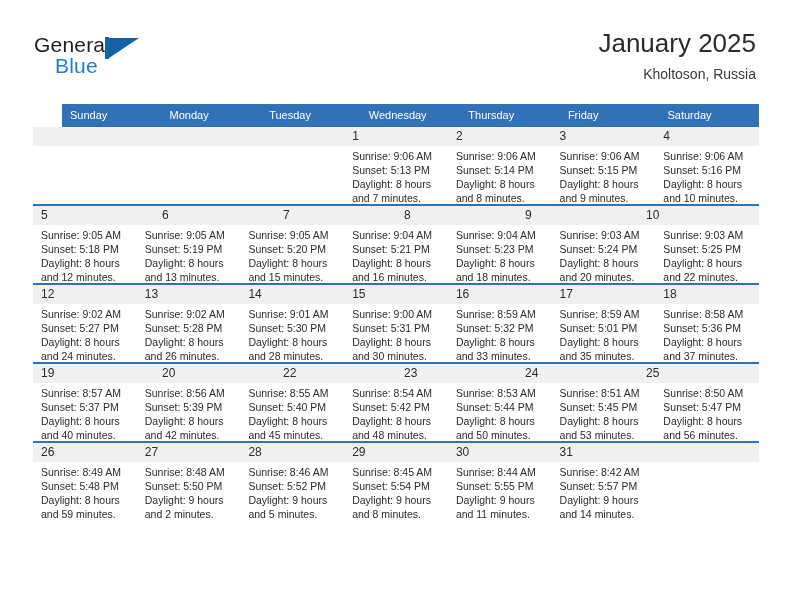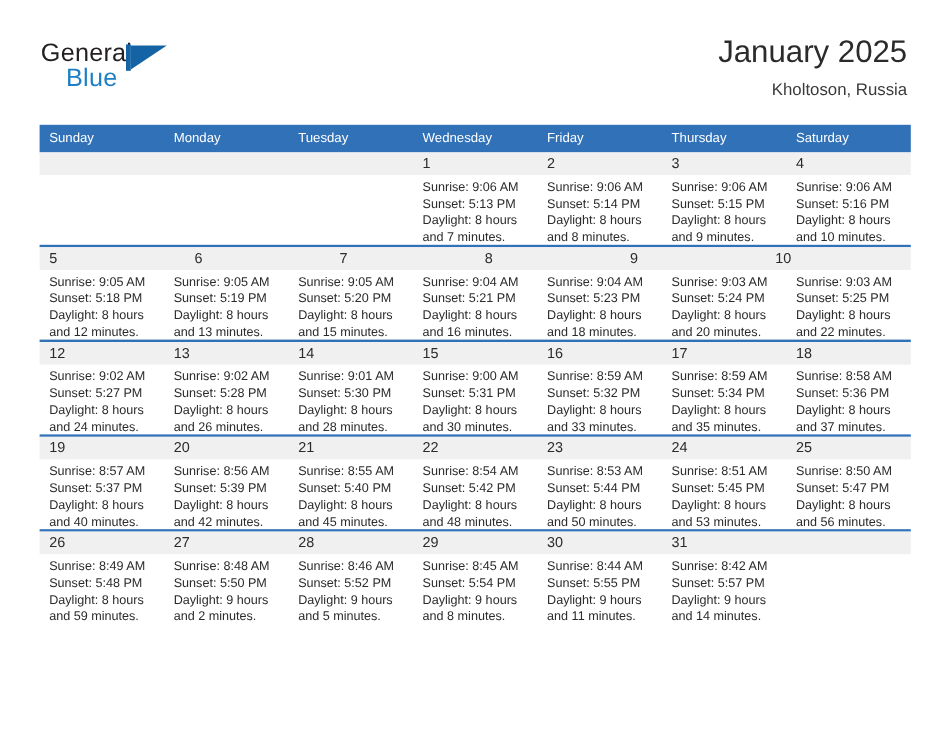--- a/index.html
+++ b/index.html
@@ -90,20 +90,21 @@
   
   .calendar {
     position: absolute;
     left: 33px;
     top: 104px;
     width: 726px;
   }
   .dow-row {
     display: flex;
     background: #3071b8;
+    margin-left: 29px;
   }
   .dow-cell {
     flex: 1 1 0;
     box-sizing: border-box;
     padding: 4px 0 5px 8px;
     font-size: 11px;
     color: #ffffff;
     line-height: 14px;
     white-space: nowrap;
   }
@@ -165,22 +166,22 @@
 
 </div>
 
 <div class="calendar">
 
   <div class="dow-row">
     <div class="dow-cell">Sunday</div>
     <div class="dow-cell">Monday</div>
     <div class="dow-cell">Tuesday</div>
     <div class="dow-cell">Wednesday</div>
+    <div class="dow-cell">Thursday</div>
     <div class="dow-cell">Friday</div>
-    <div class="dow-cell">Thursday</div>
     <div class="dow-cell">Saturday</div>
   </div>
 
   <div id="weeks-container">
       <div class="week">
         <div class="week-nums">
           <div class="num-cell"></div>
           <div class="num-cell"></div>
           <div class="num-cell"></div>
           <div class="num-cell">1</div>
@@ -323,37 +324,36 @@
             <span class="ln">and 30 minutes.</span>
           </div>
           <div class="body-cell">
             <span class="ln">Sunrise: 8:59 AM</span>
             <span class="ln">Sunset: 5:32 PM</span>
             <span class="ln">Daylight: 8 hours</span>
             <span class="ln">and 33 minutes.</span>
           </div>
           <div class="body-cell">
             <span class="ln">Sunrise: 8:59 AM</span>
-            <span class="ln">Sunset: 5:34 PM</span>
+            <span class="ln">Sunset: 5:01 PM</span>
             <span class="ln">Daylight: 8 hours</span>
             <span class="ln">and 35 minutes.</span>
           </div>
           <div class="body-cell">
             <span class="ln">Sunrise: 8:58 AM</span>
             <span class="ln">Sunset: 5:36 PM</span>
             <span class="ln">Daylight: 8 hours</span>
             <span class="ln">and 37 minutes.</span>
           </div>
         </div>
       </div>
       <div class="week">
         <div class="week-nums">
           <div class="num-cell">19</div>
           <div class="num-cell">20</div>
-          <div class="num-cell">21</div>
           <div class="num-cell">22</div>
           <div class="num-cell">23</div>
           <div class="num-cell">24</div>
           <div class="num-cell">25</div>
         </div>
         <div class="week-body">
           <div class="body-cell">
             <span class="ln">Sunrise: 8:57 AM</span>
             <span class="ln">Sunset: 5:37 PM</span>
             <span class="ln">Daylight: 8 hours</span>

